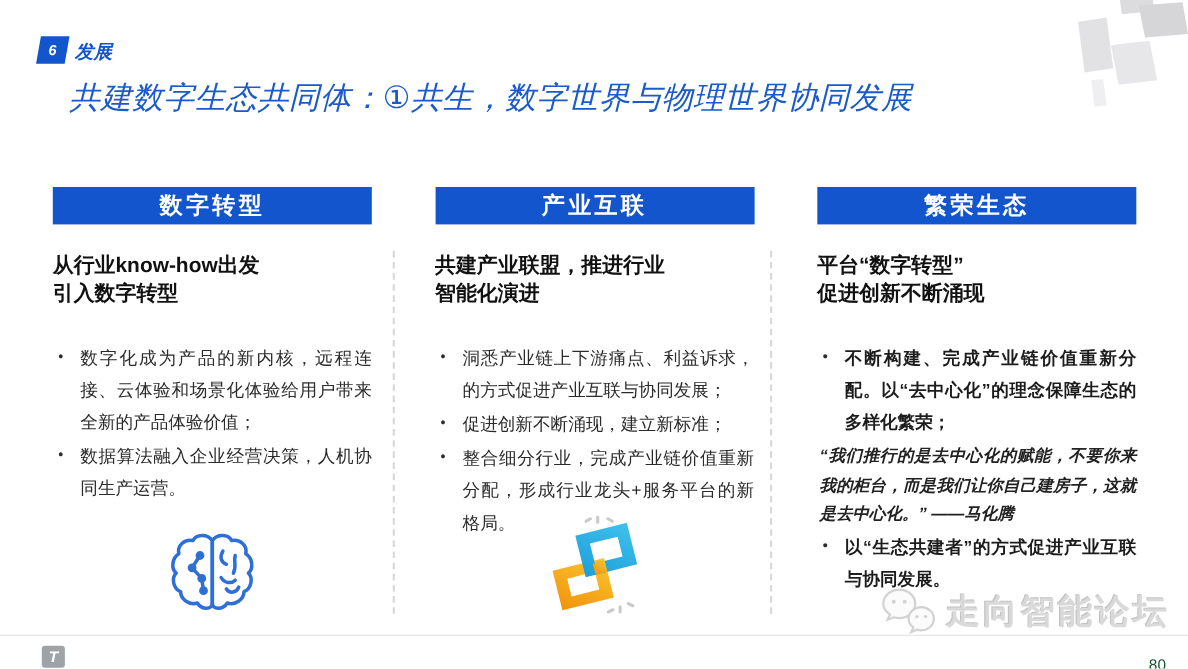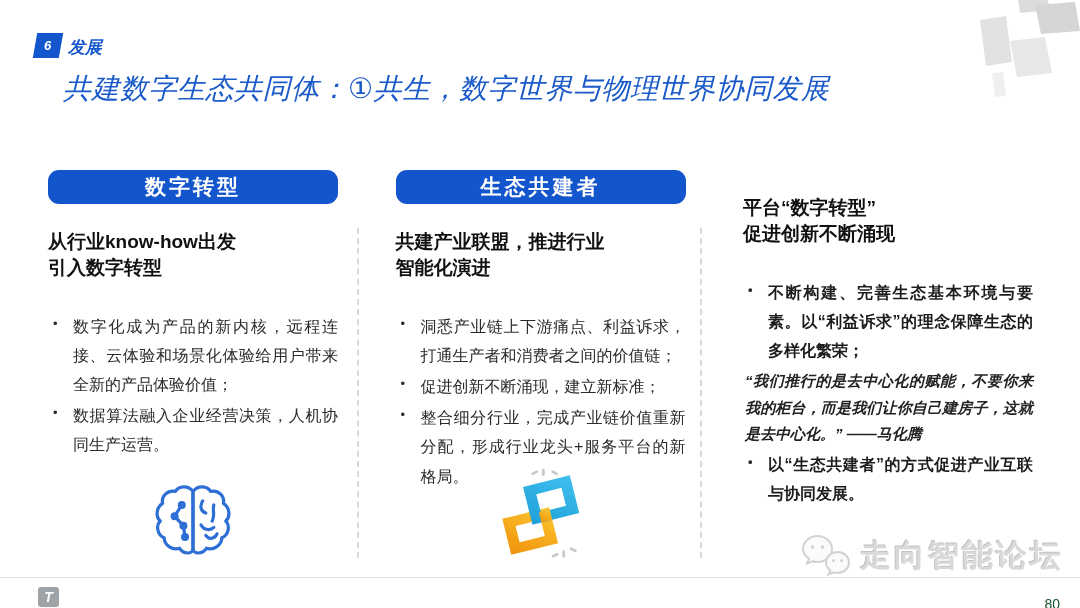--- a/index.html
+++ b/index.html
@@ -15,21 +15,21 @@
            background:#1355cd; transform:skewX(-10deg); display:flex; align-items:center; justify-content:center; }
   .badge span { color:#fff; font-size:13px; font-weight:bold; font-style:italic; transform:skewX(10deg); }
   .section-label { position:absolute; left:68px; top:36px; color:#1355cd; font-size:17px; font-weight:bold; font-style:italic; }
   .title { position:absolute; left:63px; top:70px; color:#1a5ac9; font-size:28px; font-weight:normal; font-style:italic; letter-spacing:0.5px; }
 
   
   .columns { position:absolute; left:48px; top:170px; width:985px; height:405px;
              display:flex; justify-content:space-between; }
   .col { position:relative; width:290px; }
   .col-header { height:34px; background:#1355cd; color:#ffffff; font-size:21px; font-weight:bold;
-                letter-spacing:3px; display:flex; align-items:center; justify-content:center;border-radius:11px; }
+                letter-spacing:3px; display:flex; align-items:center; justify-content:center; }
   .col-sub { margin-top:25px; min-height:52px; color:#111;
              font-size:19px; font-weight:bold; line-height:1.35; }
   .bullets { list-style:none; margin-top:31px; }
   .bullets li { position:relative; padding-left:25px; font-size:16px; color:#2b2b2b;
                 line-height:1.82; text-align:justify; margin-bottom:2px; }
   .bullets li::before { content:"•"; position:absolute; left:5px; top:0; font-size:13px; color:#2b2b2b; }
   .bullets.tight { margin-top:0; }
   .bullets li.bold { font-weight:bold; color:#1c1c1c; }
   .quote { font-size:15px; font-weight:bold; font-style:italic; color:#222;
            line-height:1.75; margin:3px 0 3px 2px; text-align:justify; }
@@ -98,27 +98,27 @@
             <circle cx="36" cy="30" r="5"></circle>
             <circle cx="27" cy="44" r="5"></circle>
             <circle cx="38" cy="56" r="5"></circle>
             <circle cx="40" cy="70" r="5"></circle>
           </g>
         </svg>
       </div>
     </div>
 
     <div class="col">
-      <div class="col-header">生态共建者</div>
+      <div class="col-header">产业互联</div>
       <div class="col-sub">
         <div>共建产业联盟，推进行业</div>
         <div>智能化演进</div>
       </div>
       <ul class="bullets">
-        <li>洞悉产业链上下游痛点、利益诉求，打通生产者和消费者之间的价值链；</li>
+        <li>洞悉产业链上下游痛点、利益诉求，的方式促进产业互联与协同发展；</li>
         <li>促进创新不断涌现，建立新标准；</li>
         <li>整合细分行业，完成产业链价值重新分配，形成行业龙头+服务平台的新格局。</li>
       </ul>
       <div class="col-icon links">
         <svg width="102" height="94" viewBox="0 0 110 100">
           <defs>
             <linearGradient id="og" x1="0" y1="1" x2="1" y2="0">
               <stop offset="0" stop-color="#f0930f"></stop>
                 <stop offset="1" stop-color="#fcc52c"></stop>
             </linearGradient>
@@ -138,26 +138,27 @@
             <rect x="66" y="3" width="8" height="3" rx="1.5" transform="rotate(30 70 4)"></rect>
             <rect x="66" y="92" width="8" height="3" rx="1.5" transform="rotate(-25 70 93)"></rect>
             <rect x="78" y="88" width="3" height="8" rx="1.5"></rect>
             <rect x="86" y="86" width="8" height="3" rx="1.5" transform="rotate(25 90 87)"></rect>
           </g>
         </svg>
       </div>
     </div>
 
     <div class="col">
+      <div class="col-header">繁荣生态</div>
       <div class="col-sub">
         <div>平台“数字转型”</div>
         <div>促进创新不断涌现</div>
       </div>
       <ul class="bullets">
-        <li class="bold">不断构建、完善生态基本环境与要素。以“利益诉求”的理念保障生态的多样化繁荣；</li>
+        <li class="bold">不断构建、完成产业链价值重新分配。以“去中心化”的理念保障生态的多样化繁荣；</li>
       </ul>
       <div class="quote">“我们推行的是去中心化的赋能，不要你来我的柜台，而是我们让你自己建房子，这就是去中心化。” ——马化腾</div>
       <ul class="bullets tight">
         <li class="bold">以“生态共建者”的方式促进产业互联与协同发展。</li>
       </ul>
     </div>
 
   </div>
 
   <div class="divider divider-1"></div>

